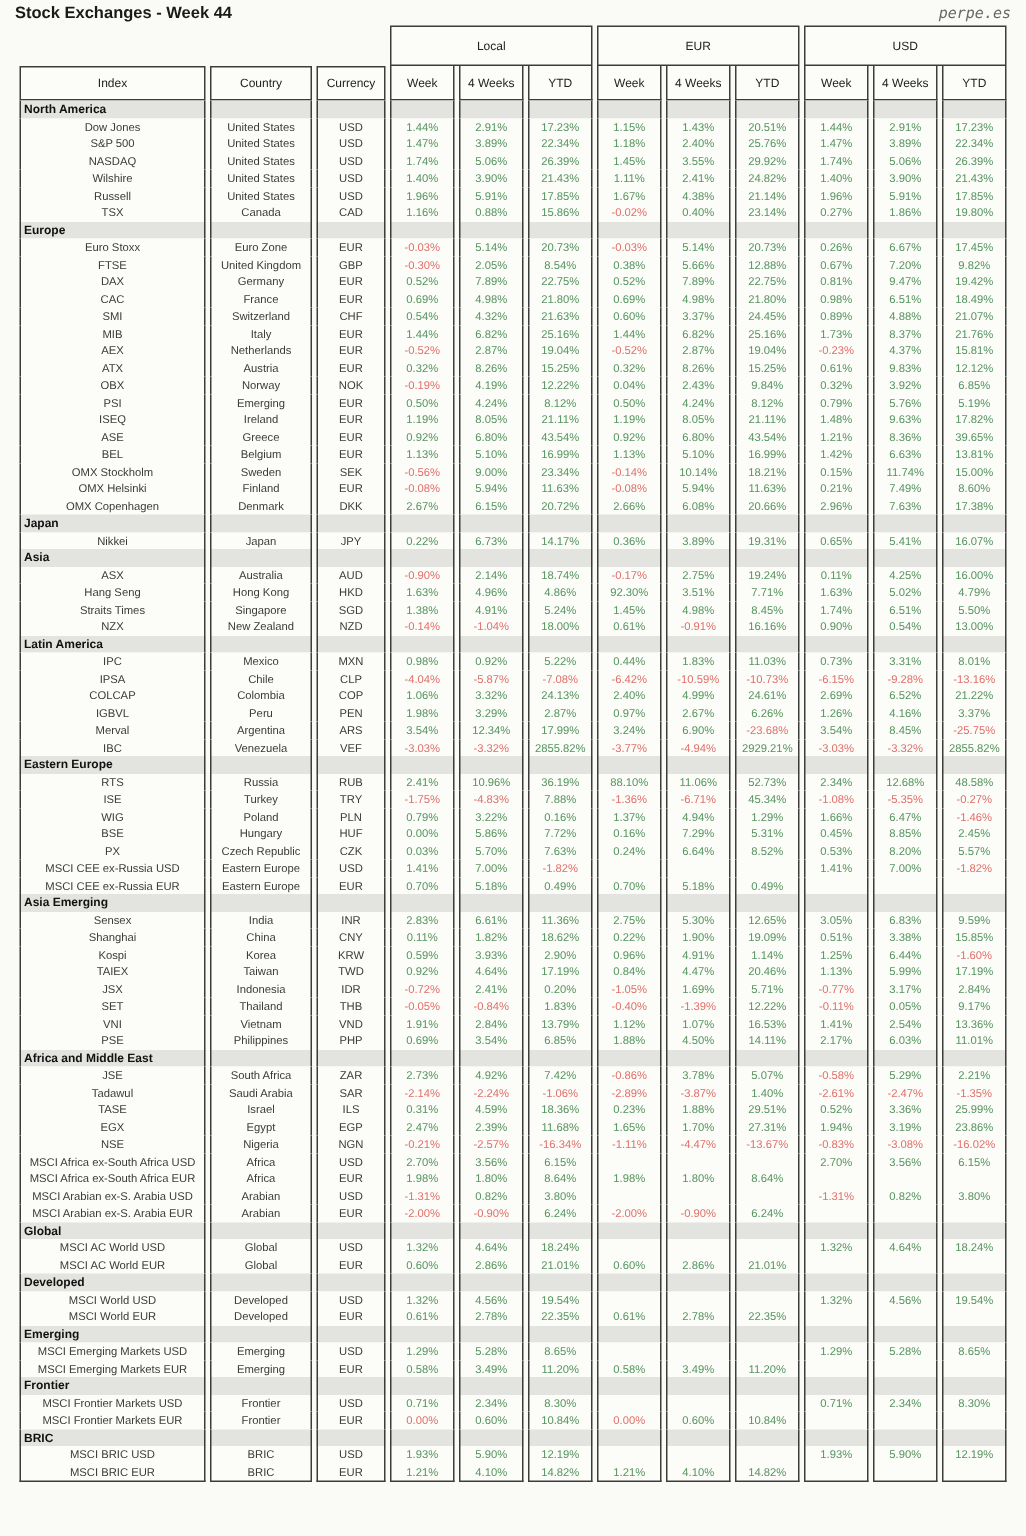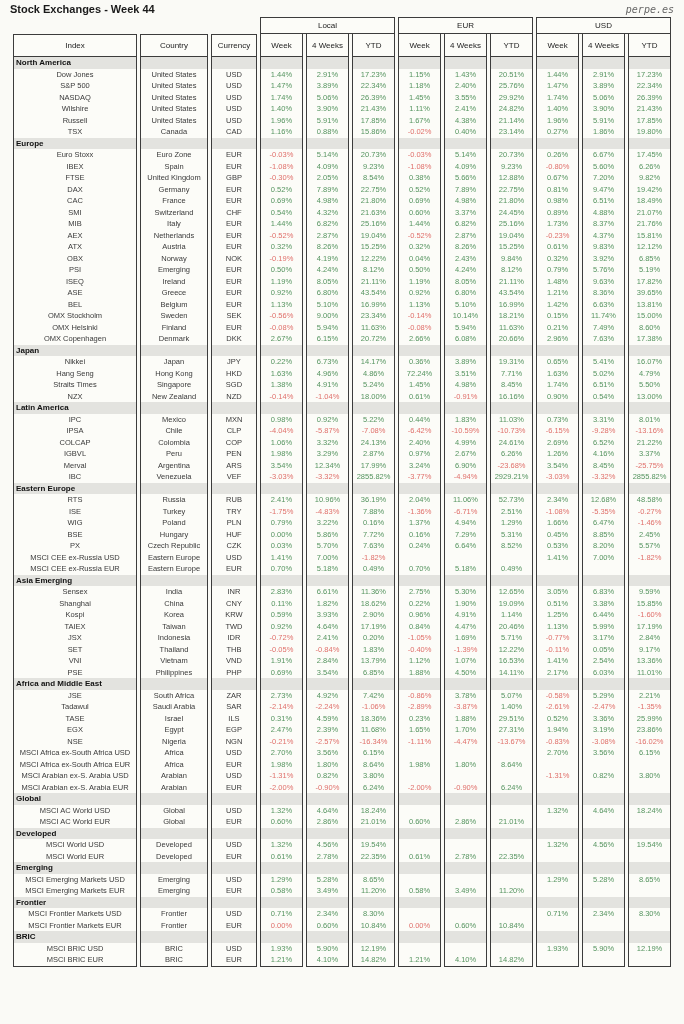--- a/index.html
+++ b/index.html
@@ -22,21 +22,21 @@
   .topbar{display:flex;justify-content:space-between;align-items:center;height:14px;margin-bottom:1px;}
   .title{font-size:11px;font-weight:bold;color:#1a1a1a;letter-spacing:0;}
   .source{font-family:"DejaVu Sans Mono",monospace;font-style:italic;font-size:10px;color:#666;}
   table{
     border-collapse:separate;border-spacing:3px 0;
     width:664px;table-layout:fixed;
   }
   th,td{padding:0;margin:0;font-weight:normal;overflow:hidden;white-space:nowrap;}
   th.blank{border:none;background:transparent;}
   th.grp{
-    border:1px solid var(--b);height:17px;
+    border:1px solid var(--b);height:27px;
     font-size:8px;color:#222;text-align:center;background:var(--cell);
   }
   th.colh{
     border-left:1px solid var(--b);border-right:1px solid var(--b);border-bottom:1px solid var(--b);
     height:23px;font-size:8px;color:#222;text-align:center;vertical-align:middle;background:var(--cell);
   }
   th.colh.base{border-top:1px solid var(--b);}
   tbody td{
     border-left:1px solid var(--b);border-right:1px solid var(--b);
     height:11.5px;line-height:11.5px;font-size:7.5px;
@@ -216,34 +216,20 @@
           <td class="num pos">5.14%</td>
           <td class="num pos">20.73%</td>
           <td class="num neg">-0.03%</td>
           <td class="num pos">5.14%</td>
           <td class="num pos">20.73%</td>
           <td class="num pos">0.26%</td>
           <td class="num pos">6.67%</td>
           <td class="num pos">17.45%</td>
         </tr>
         <tr>
-          <td class="idx">IBEX</td>
-          <td class="cty">Spain</td>
-          <td class="cur">EUR</td>
-          <td class="num neg">-1.08%</td>
-          <td class="num pos">4.09%</td>
-          <td class="num pos">9.23%</td>
-          <td class="num neg">-1.08%</td>
-          <td class="num pos">4.09%</td>
-          <td class="num pos">9.23%</td>
-          <td class="num neg">-0.80%</td>
-          <td class="num pos">5.60%</td>
-          <td class="num pos">6.26%</td>
-        </tr>
-        <tr>
           <td class="idx">FTSE</td>
           <td class="cty">United Kingdom</td>
           <td class="cur">GBP</td>
           <td class="num neg">-0.30%</td>
           <td class="num pos">2.05%</td>
           <td class="num pos">8.54%</td>
           <td class="num pos">0.38%</td>
           <td class="num pos">5.66%</td>
           <td class="num pos">12.88%</td>
           <td class="num pos">0.67%</td>
@@ -467,28 +453,56 @@
           <td class="num pos">0.22%</td>
           <td class="num pos">6.73%</td>
           <td class="num pos">14.17%</td>
           <td class="num pos">0.36%</td>
           <td class="num pos">3.89%</td>
           <td class="num pos">19.31%</td>
           <td class="num pos">0.65%</td>
           <td class="num pos">5.41%</td>
           <td class="num pos">16.07%</td>
         </tr>
+        <tr class="sec">
+          <td class="sec-label">Asia</td>
+          <td></td>
+          <td></td>
+          <td></td>
+          <td></td>
+          <td></td>
+          <td></td>
+          <td></td>
+          <td></td>
+          <td></td>
+          <td></td>
+          <td></td>
+        </tr>
+        <tr>
+          <td class="idx">ASX</td>
+          <td class="cty">Australia</td>
+          <td class="cur">AUD</td>
+          <td class="num neg">-0.90%</td>
+          <td class="num pos">2.14%</td>
+          <td class="num pos">18.74%</td>
+          <td class="num neg">-0.17%</td>
+          <td class="num pos">2.75%</td>
+          <td class="num pos">19.24%</td>
+          <td class="num pos">0.11%</td>
+          <td class="num pos">4.25%</td>
+          <td class="num pos">16.00%</td>
+        </tr>
         <tr>
           <td class="idx">Hang Seng</td>
           <td class="cty">Hong Kong</td>
           <td class="cur">HKD</td>
           <td class="num pos">1.63%</td>
           <td class="num pos">4.96%</td>
           <td class="num pos">4.86%</td>
-          <td class="num pos">72.24%</td>
+          <td class="num pos">92.30%</td>
           <td class="num pos">3.51%</td>
           <td class="num pos">7.71%</td>
           <td class="num pos">1.63%</td>
           <td class="num pos">5.02%</td>
           <td class="num pos">4.79%</td>
         </tr>
         <tr>
           <td class="idx">Straits Times</td>
           <td class="cty">Singapore</td>
           <td class="cur">SGD</td>
@@ -628,37 +642,37 @@
           <td></td>
           <td></td>
         </tr>
         <tr>
           <td class="idx">RTS</td>
           <td class="cty">Russia</td>
           <td class="cur">RUB</td>
           <td class="num pos">2.41%</td>
           <td class="num pos">10.96%</td>
           <td class="num pos">36.19%</td>
-          <td class="num pos">2.04%</td>
+          <td class="num pos">88.10%</td>
           <td class="num pos">11.06%</td>
           <td class="num pos">52.73%</td>
           <td class="num pos">2.34%</td>
           <td class="num pos">12.68%</td>
           <td class="num pos">48.58%</td>
         </tr>
         <tr>
           <td class="idx">ISE</td>
           <td class="cty">Turkey</td>
           <td class="cur">TRY</td>
           <td class="num neg">-1.75%</td>
           <td class="num neg">-4.83%</td>
           <td class="num pos">7.88%</td>
           <td class="num neg">-1.36%</td>
           <td class="num neg">-6.71%</td>
-          <td class="num pos">2.51%</td>
+          <td class="num pos">45.34%</td>
           <td class="num neg">-1.08%</td>
           <td class="num neg">-5.35%</td>
           <td class="num neg">-0.27%</td>
         </tr>
         <tr>
           <td class="idx">WIG</td>
           <td class="cty">Poland</td>
           <td class="cur">PLN</td>
           <td class="num pos">0.79%</td>
           <td class="num pos">3.22%</td>

